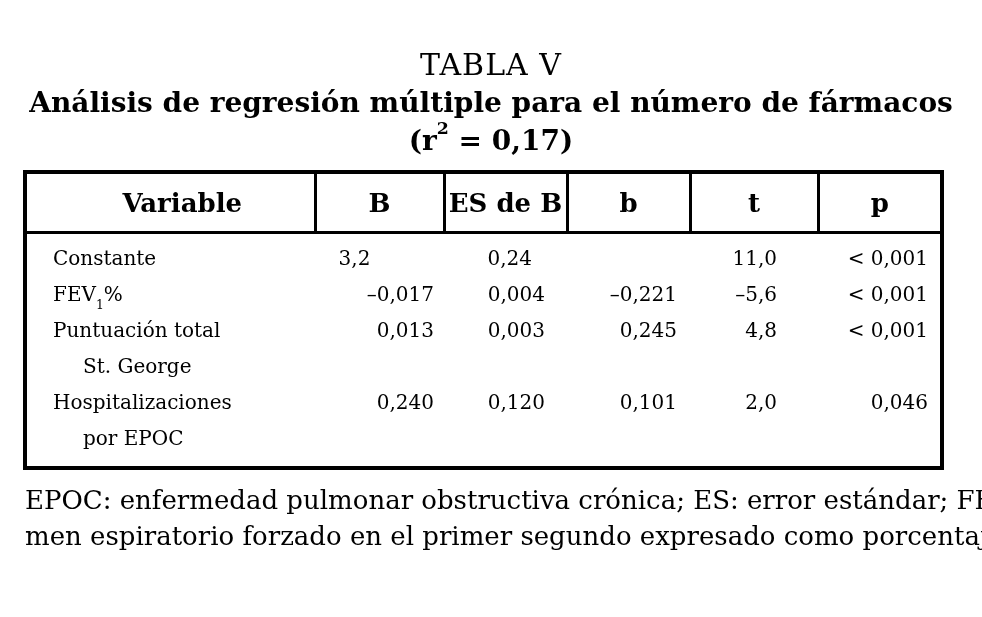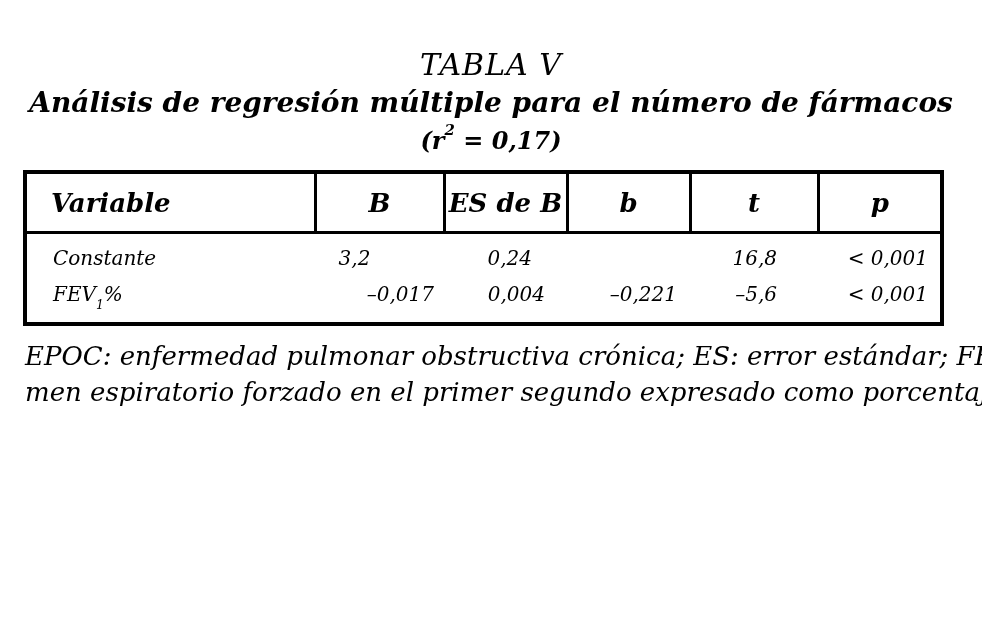--- a/index.html
+++ b/index.html
@@ -2,43 +2,43 @@
 <html><head>
 <meta charset="utf-8">
 <style>
   html, body { margin: 0; padding: 0; }
   body {
     width: 982px; height: 617px;
     background: #ffffff; color: #000000;
     font-family: "DejaVu Serif", "Liberation Serif", serif;
     overflow: hidden;
   }
-  .page { width: 982px; height: 617px; position: relative; font-style: italic; }
+  .page { width: 982px; height: 617px; position: relative; }
 
   
   .title-block { padding-top: 46px; text-align: center; }
   .title-line1 { font-size: 30px; line-height: 38px; font-weight: normal; letter-spacing: 1px; }
   .title-line2 { font-size: 28px; line-height: 38px; font-weight: bold; text-align: center; }
-  .title-line3 { font-size: 24px; line-height: 38px; font-weight: bold; }
+  .title-line3 { font-size: 28px; line-height: 38px; font-weight: bold; }
   sup.sp { font-size: 0.62em; line-height: 0; position: relative; top: -0.33em; }
   sub.sb { font-size: 0.62em; line-height: 0; position: relative; top: 0.22em; }
 
   
   table.regression {
     border-collapse: collapse; table-layout: fixed;
     width: 917px; margin: 10px 0 0 23px;
     border: 4px solid #000;
   }
   th {
     font-size: 26px; font-weight: bold;
     height: 57px; vertical-align: middle; text-align: center;
     padding: 0; border-bottom: 3px solid #000;
   }
   th + th { border-left: 3px solid #000; }
-  th.h-variable { text-align: left; padding-left: 24px; }
+  th.h-variable { text-align: center; padding-left: 24px; }
 
   td { padding: 0; vertical-align: top; font-size: 20px; line-height: 36px; }
   td.c-var { padding-left: 26px; text-align: left; }
   .var-line2 { padding-left: 30px; }
   td.num { text-align: right; }
   td.c-B  { padding-right: 10px; }
   td.c-es { padding-right: 22px; }
   td.c-b  { padding-right: 13px; margin-top: 16px; }
   td.c-t  { padding-right: 41px; }
   td.c-p  { padding-right: 12px; }
@@ -82,32 +82,54 @@
       </tr>
     </thead>
     <tbody>
       <tr>
         <td class="c-var">
           <div>Constante</div>
         </td>
         <td class="num c-B dec-short">3,2</td>
         <td class="num c-es dec-short">0,24</td>
         <td class="num c-b"></td>
-        <td class="num c-t">16,8</td>
+        <td class="num c-t">11,0</td>
         <td class="num c-p">&lt; 0,001</td>
       </tr>
       <tr>
         <td class="c-var">
           <div><span>FEV</span><sub class="sb">1</sub><span>%</span></div>
         </td>
         <td class="num c-B">–0,017</td>
         <td class="num c-es">0,004</td>
         <td class="num c-b">–0,221</td>
         <td class="num c-t">–5,6</td>
         <td class="num c-p">&lt; 0,001</td>
+      </tr>
+      <tr>
+        <td class="c-var">
+          <div>Puntuación total</div>
+          <div class="var-line2">St. George</div>
+        </td>
+        <td class="num c-B">0,013</td>
+        <td class="num c-es">0,003</td>
+        <td class="num c-b">0,245</td>
+        <td class="num c-t">4,8</td>
+        <td class="num c-p">&lt; 0,001</td>
+      </tr>
+      <tr>
+        <td class="c-var">
+          <div>Hospitalizaciones</div>
+          <div class="var-line2">por EPOC</div>
+        </td>
+        <td class="num c-B">0,240</td>
+        <td class="num c-es">0,120</td>
+        <td class="num c-b">0,101</td>
+        <td class="num c-t">2,0</td>
+        <td class="num c-p">0,046</td>
       </tr>
     </tbody>
   </table>
 
   <div class="footnote">
     <div class="fn-line just"><span>EPOC: enfermedad pulmonar obstructiva crónica; ES: error estándar; FEV</span></div>
     <div class="fn-line just">men espiratorio forzado en el primer segundo expresado como porcentaje de su</div>
 
   </div>
 

